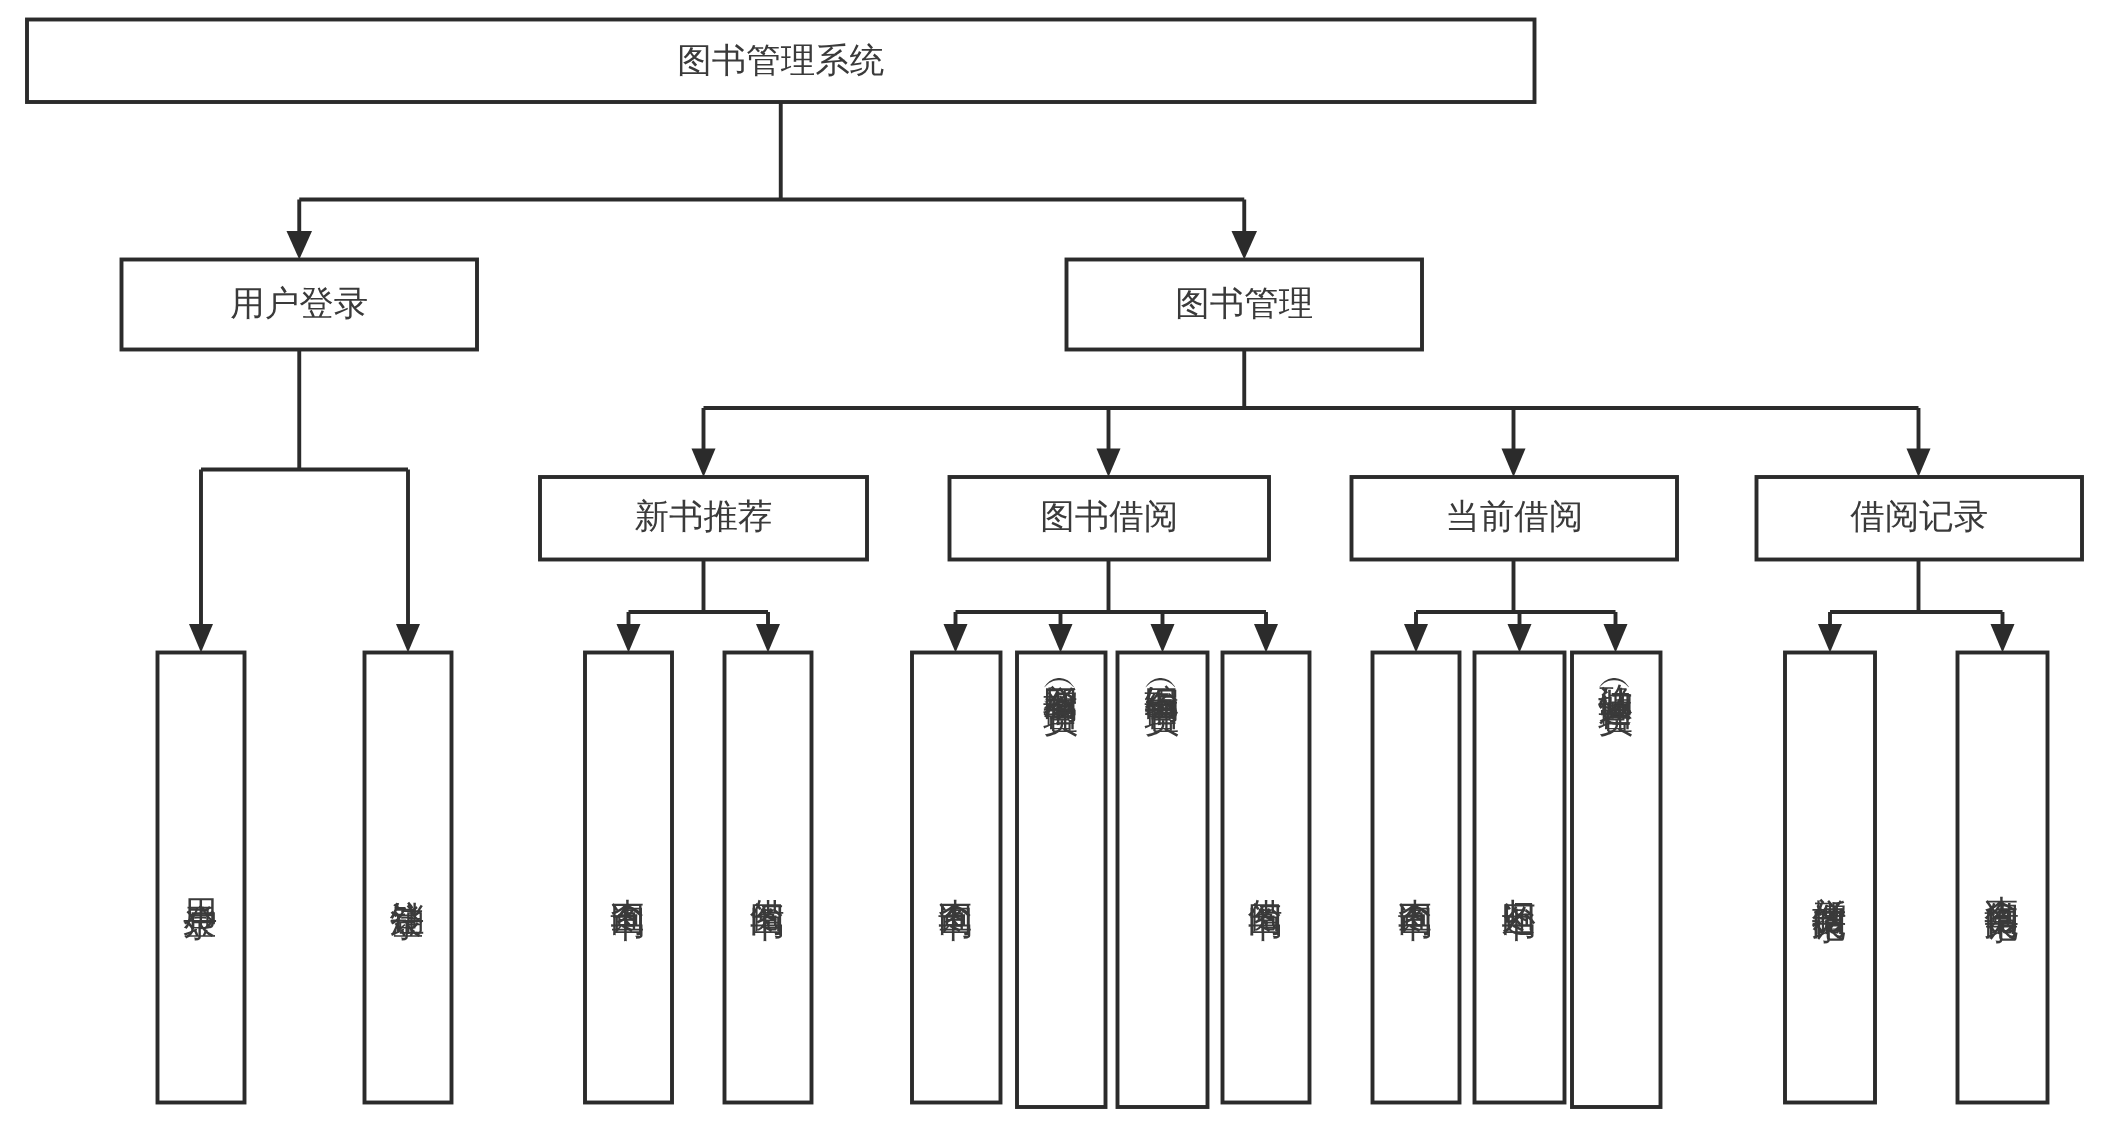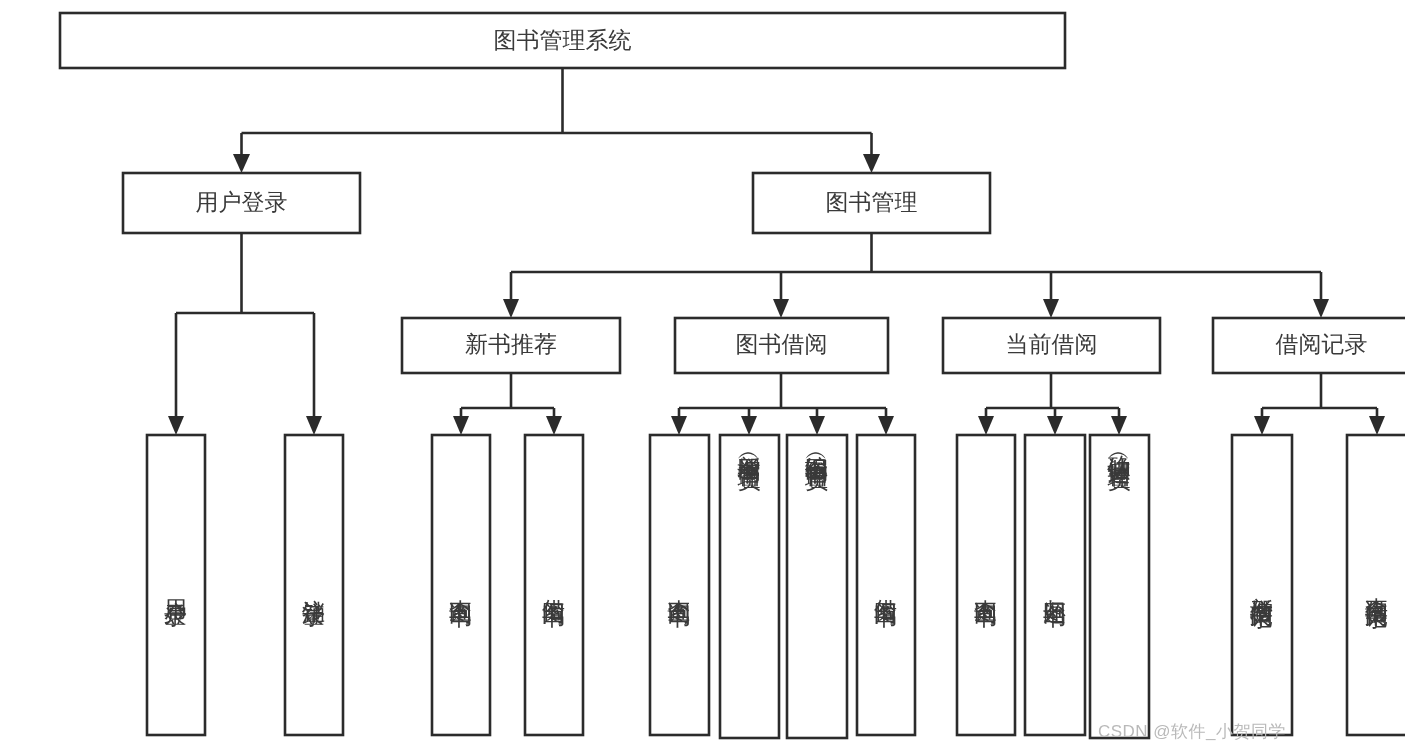--- a/index.html
+++ b/index.html
@@ -11,21 +11,20 @@
     width: 1405px;
     height: 747px;
     font-family: "Liberation Sans", "DejaVu Sans", sans-serif;
     overflow: hidden;
     position: relative;
   }
   #diagram-root {
     position: relative;
     width: 1252px;
     height: 747px;
-    margin-left: 42px;
   }
   svg#tree-svg {
     position: absolute;
     left: 0;
     top: 0;
     width: 1405px;
     height: 747px;
   }
   .node-box {
     fill: #ffffff;
@@ -239,14 +238,13 @@
   <div class="node-label-v-wrap" style="left:1048px; top:437px; width:59px; height:303px; align-items:flex-start;">
     <span class="node-label-v">确认归还（管理员）</span>
   </div>
   <div class="node-label-v-wrap" style="left:1190px; top:435px; width:60px; height:300px;">
     <span class="node-label-v">新增借阅记录</span>
   </div>
   <div class="node-label-v-wrap" style="left:1305px; top:435px; width:60px; height:300px;">
     <span class="node-label-v">查询借阅记录</span>
   </div>
 
-  <div id="watermark">CSDN @软件_小贺同学</div>
 </div>
 
 </body></html>

